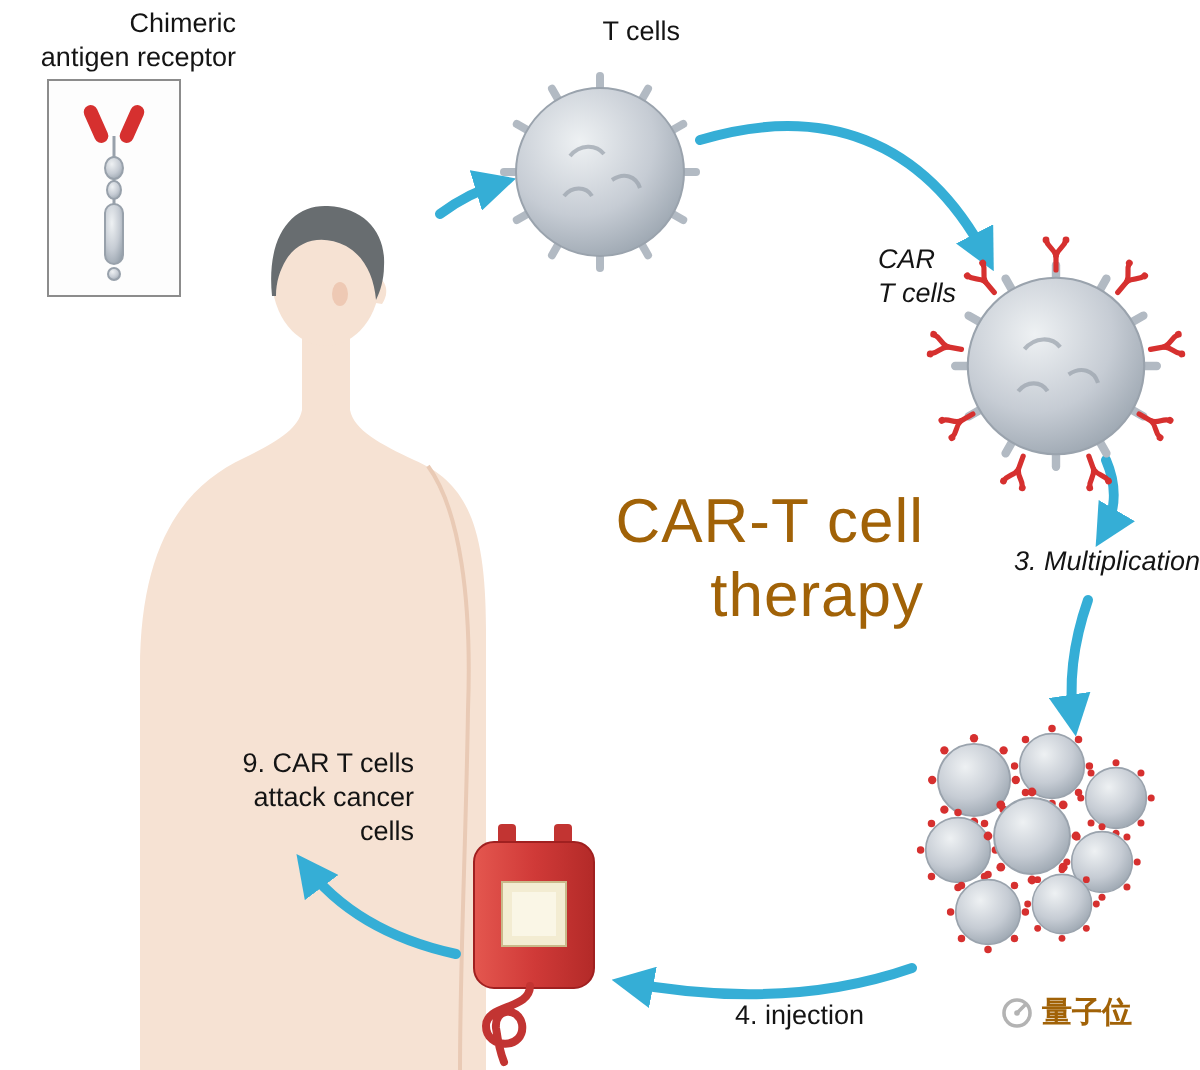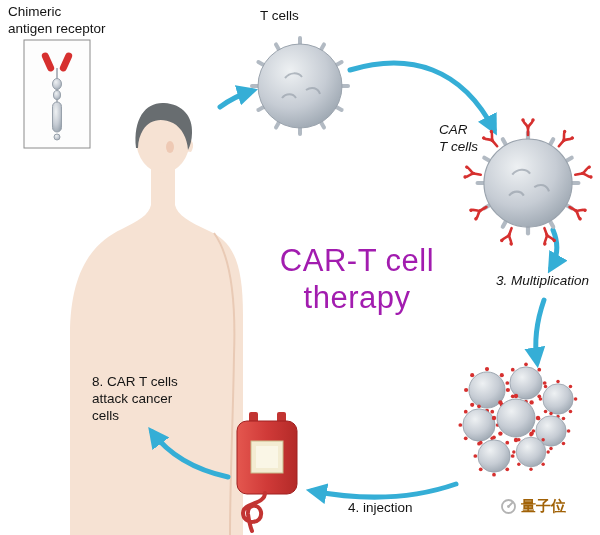--- a/index.html
+++ b/index.html
@@ -3,26 +3,26 @@
 <meta charset="utf-8">
 <style>
   html,body{margin:0;padding:0;background:#ffffff;}
   .canvas{
     position:relative;width:600px;height:535px;background:#ffffff;
     font-family:"Liberation Sans",sans-serif;overflow:hidden;
   }
   .layer{position:absolute;left:0;top:0;}
   .lbl{
     position:absolute;white-space:pre-line;color:#141414;
-    font-size:13.5px;line-height:1.25;text-align:left;
+    font-size:13.5px;line-height:1.25;text-align:right;
   }
   .lbl.left{text-align:left;font-style:italic;}
   .title{
-    position:absolute;left:252px;top:243px;width:210px;text-align:center;
-    font-size:31px;line-height:1.18;color:#a21caf;white-space:pre-line;
+    position:absolute;left:252px;top:243px;width:210px;text-align:right;
+    font-size:31px;line-height:1.18;color:#a16207;white-space:pre-line;
     letter-spacing:0.5px;
   }
   .watermark{
     position:absolute;left:500px;top:497px;display:flex;align-items:center;gap:4px;
     color:#a16207;font-size:15px;font-weight:bold;
   }
 </style>
 </head>
 <body>
 
@@ -165,21 +165,21 @@
 
 
 
   <div class="lbl left" style="left:439px;top:122px;width:52px;">CAR
 T cells</div>
 
   <div class="lbl" style="left:496px;top:273px;width:104px;font-style:italic;">3. Multiplication</div>
 
   <div class="lbl" style="left:348px;top:500px;width:84px;">4. injection</div>
 
-  <div class="lbl" style="left:92px;top:374px;width:115px;">8. CAR T cells
+  <div class="lbl" style="left:92px;top:374px;width:115px;">9. CAR T cells
 attack cancer
 cells</div>
 
   <div class="title">CAR-T cell
 therapy</div>
 
   <div class="watermark">
     <svg width="17" height="17" viewBox="0 0 17 17">
       <circle cx="8.5" cy="8.5" r="6.5" fill="none" stroke="#b3b3b3" stroke-width="1.8"></circle>
       <line x1="8.5" y1="8.5" x2="12.5" y2="4.5" stroke="#b3b3b3" stroke-width="1.8" stroke-linecap="round"></line>

